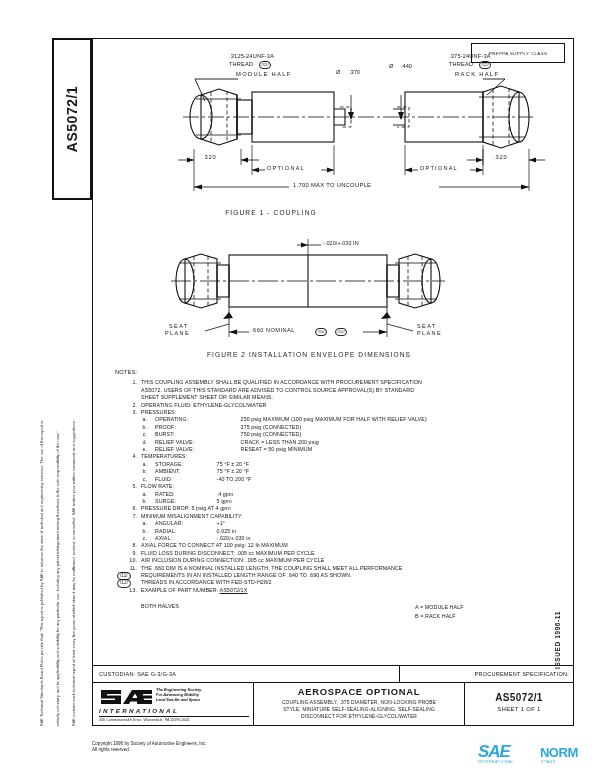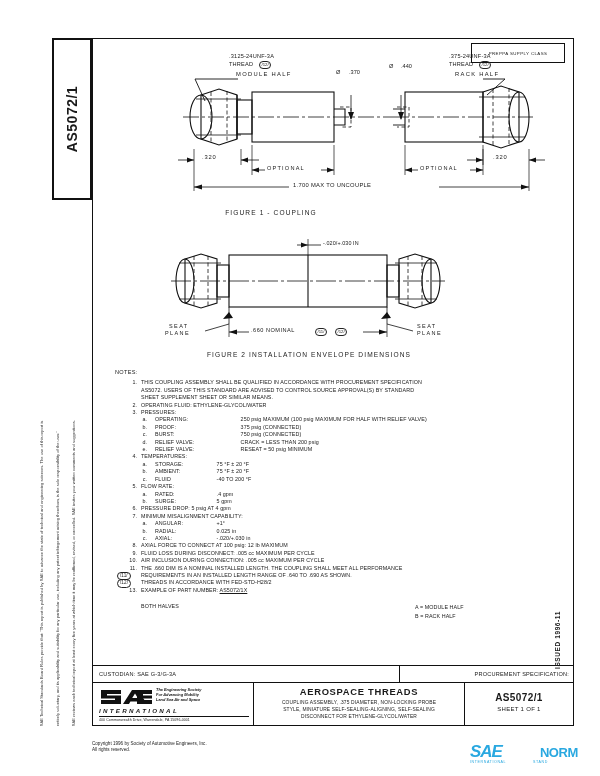--- a/index.html
+++ b/index.html
@@ -130,21 +130,21 @@
   
   .copyright{
     position:absolute;left:92px;bottom:22px;
     font-size:4.6px;line-height:6.6px;color:#222;
   }
   .watermark{
     position:absolute;right:22px;bottom:12px;
     display:flex;align-items:flex-end;
   }
   .wm-sae{font-size:17px;font-weight:bold;font-style:italic;color:#29a8e0;letter-spacing:-1px;line-height:15px;}
-  .wm-norm{font-size:13px;font-weight:bold;color:#29a8e0;letter-spacing:-.4px;line-height:15px;margin-left:10px;}
+  .wm-norm{font-size:13px;font-weight:bold;color:#29a8e0;letter-spacing:-.4px;line-height:15px;margin-left:2px;}
   .wm-sub{font-size:3.6px;color:#29a8e0;letter-spacing:.6px;}
   .wm-col{display:flex;flex-direction:column;align-items:flex-start;}
 </style>
 </head>
 <body>
 
 <div class="page">
 
   <div class="left-strip">
     <div class="id-box">
@@ -500,21 +500,21 @@
                 <div>The Engineering Society</div>
                 <div>For Advancing Mobility</div>
                 <div>Land Sea Air and Space</div>
               </div>
             </div>
             <div class="sae-intl">INTERNATIONAL</div>
             <div class="sae-addr">400 Commonwealth Drive, Warrendale, PA 15096-0001</div>
           </div>
         </div>
         <div class="tb-mid">
-          <div class="as">AEROSPACE THREADS</div>
+          <div class="as">AEROSPACE OPTIONAL</div>
           <div class="sub">COUPLING ASSEMBLY, .375 DIAMETER, NON-LOCKING PROBE</div>
           <div class="sub" style="margin-top:0">STYLE, MINIATURE SELF-SEALING-ALIGNING, SELF-SEALING</div>
           <div class="sub" style="margin-top:0">DISCONNECT FOR ETHYLENE-GLYCOL/WATER</div>
         </div>
         <div class="tb-right">
           <div class="n">AS5072/1</div>
           <div class="s">SHEET 1 OF 1</div>
         </div>
       </div>
     </div>

